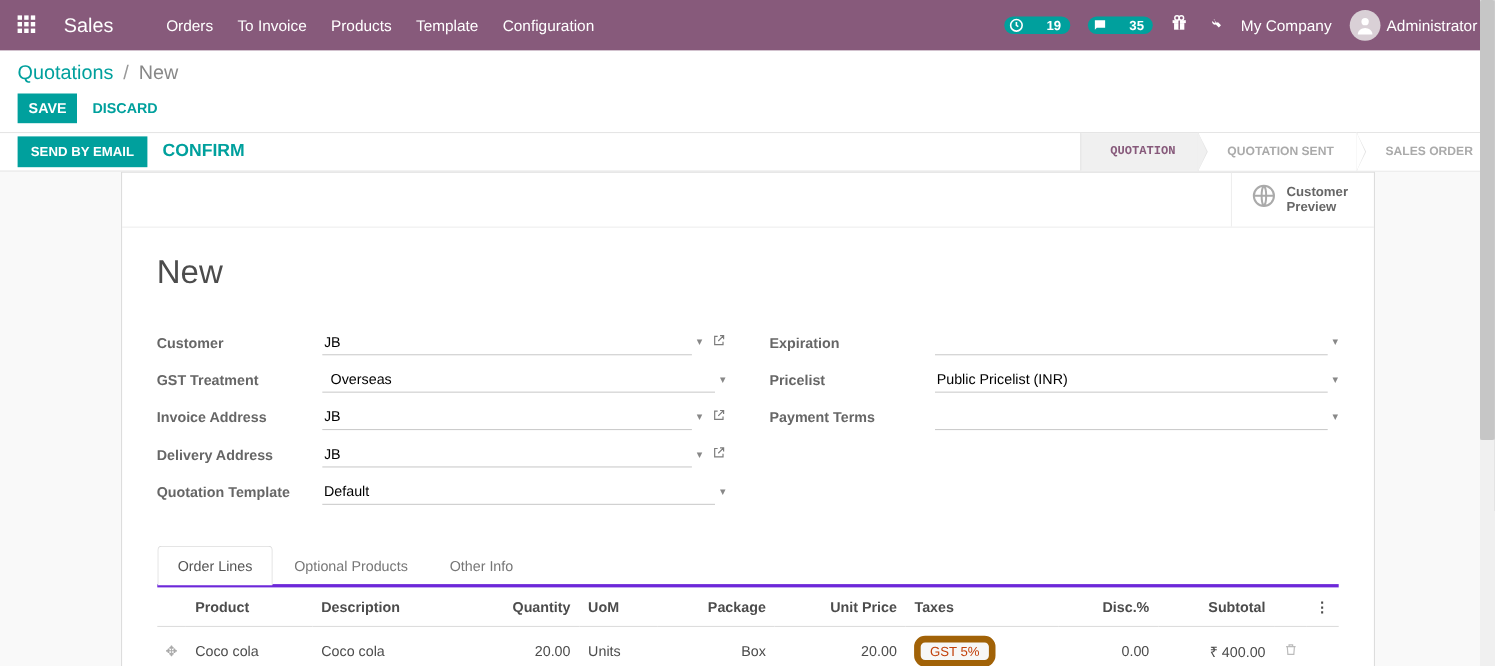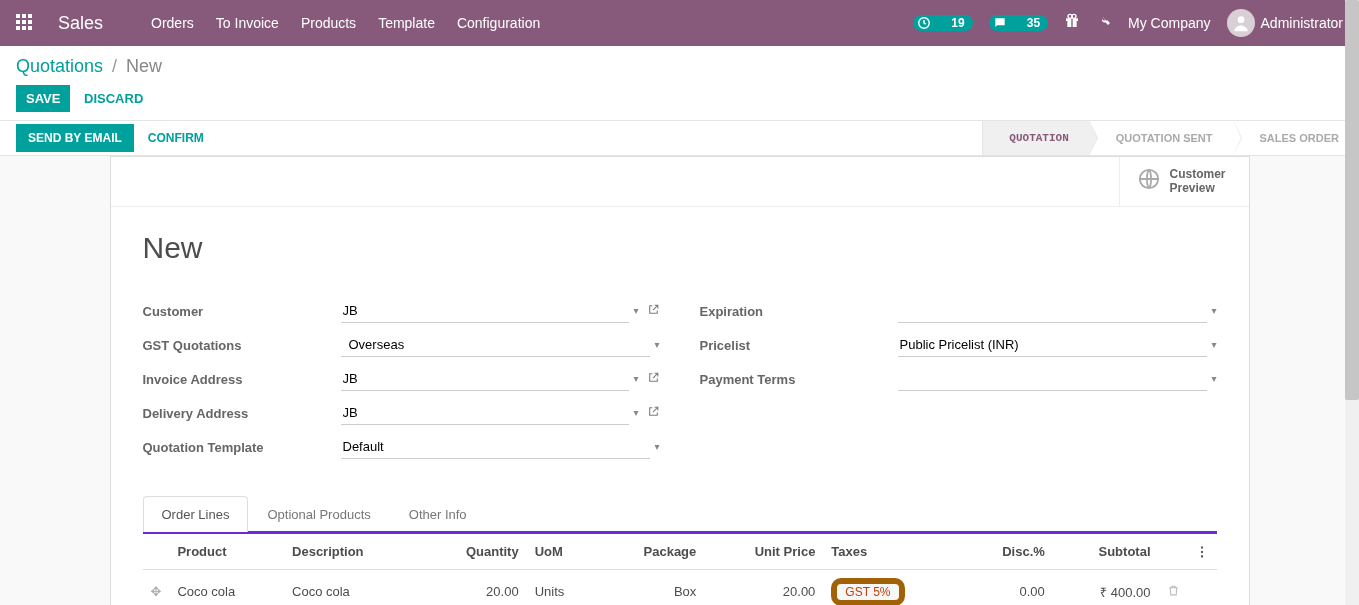--- a/index.html
+++ b/index.html
@@ -24,21 +24,21 @@
 .bc-link { color: #00a09d; cursor: pointer; }
 .bc-sep { color: #999; margin: 0 4px; }
 .bc-current { color: #888; }
 .btn { border: none; font-size: 13px; font-weight: 600; padding: 6px 10px; cursor: pointer; text-transform: uppercase; }
 .btn-primary { background: #00a09d; color: #fff; }
 .btn-link { background: none; color: #00a09d; }
 
 
 .statusbar { background: #fff; border-top: 1px solid #e5e5e5; border-bottom: 1px solid #e5e5e5; display: flex; align-items: center; height: 36px; padding-left: 16px; }
 .status-btn-primary { background: #00a09d; color: #fff; border: none; font-weight: 600; font-size: 12px; padding: 7px 12px; cursor: pointer; }
-.status-btn-link { background: none; border: none; color: #00a09d; font-weight: 600; font-size: 12px; padding: 7px 14px; cursor: pointer; text-transform: uppercase; }
+.status-btn-link { background: none; border: none; color: #00a09d; font-weight: 600; font-size: 16px; padding: 7px 14px; cursor: pointer; text-transform: uppercase; }
 .status-arrows { margin-left: auto; display: flex; height: 100%; }
 .status-step { position: relative; display: flex; align-items: center; padding: 0 20px 0 26px; height: 100%; font-size: 11px; font-weight: 600; color: #aaa; background: #fff; border-left: 1px solid #e5e5e5; cursor: pointer; }
 .status-step.active { color: #875a7b; background: #f0f0f0; font-family: Liberation Mono, monospace; }
 .status-step::after { content: ''; position: absolute; right: -8px; top: 50%; transform: translateY(-50%); width: 0; height: 0; border-top: 18px solid transparent; border-bottom: 18px solid transparent; border-left: 8px solid #fff; z-index: 2; }
 .status-step.active::after { border-left-color: #f0f0f0; }
 .status-step::before { content: ''; position: absolute; right: -9px; top: 50%; transform: translateY(-50%); width: 0; height: 0; border-top: 18px solid transparent; border-bottom: 18px solid transparent; border-left: 9px solid #e5e5e5; z-index: 1; }
 
 
 .sheet-bg { padding: 0 0 30px; }
 .sheet { background: #fff; border: 1px solid #ddd; max-width: 1140px; margin: 0 auto; position: relative; }
@@ -47,21 +47,21 @@
 .stat-icon { color: #aaa; font-size: 20px; }
 .stat-text { font-size: 12px; color: #666; line-height: 1.2; font-weight: 600; }
 .sheet-body { padding: 24px 32px; }
 h1.title { font-size: 30px; font-weight: 500; color: #4c4c4c; margin-bottom: 30px; }
 .form-cols { display: flex; gap: 40px; }
 .col { flex: 1; }
 .form-row { display: flex; align-items: flex-end; margin-bottom: 6px; min-height: 28px; }
 .form-label { width: 150px; font-size: 13px; font-weight: 600; color: #666; padding-bottom: 4px; }
 .form-input-wrap { flex: 1; display: flex; align-items: center; }
 .form-input { flex: 1; border: none; border-bottom: 1px solid #ccc; padding: 4px 2px; font-size: 13px; outline: none; }
-.form-input.dd { background: none; position: relative; margin-left: 48px; }
+.form-input.dd { background: none; position: relative; }
 .dd-caret { color: #888; font-size: 10px; margin-left: 4px; cursor: pointer; }
 .ext-icon { color: #7c7c7c; margin-left: 8px; cursor: pointer; font-size: 13px; }
 
 
 .tabs { display: flex; border-bottom: 3px solid #6d28d9; margin-top: 30px; }
 .tab { padding: 10px 18px; font-size: 13px; color: #777; cursor: pointer; border: 1px solid transparent; border-bottom: none; position: relative; top: 1px; }
 .tab.active { color: #555; border-color: #ddd; background: #fff; border-radius: 4px 4px 0 0; }
 
 
 .order-table { width: 100%; border-collapse: collapse; margin-top: 0; }
@@ -193,21 +193,21 @@
               <input class="form-input dd" value="JB" style="">
               <span class="dd-caret">▾</span>
               <span class="ext-icon">
                 <svg width="13" height="13" viewBox="0 0 24 24" fill="none" stroke="#7c7c7c" stroke-width="2">
                     <path d="M14 4h6v6M20 4l-9 9M19 14v5H5V5h5"></path>
                   </svg>
               </span>
             </div>
           </div>
           <div class="form-row">
-            <div class="form-label">GST Quotations</div>
+            <div class="form-label">GST Treatment</div>
             <div class="form-input-wrap">
               <input class="form-input dd" style="padding-left: 8px;" value="Overseas">
               <span class="dd-caret">▾</span>
             </div>
           </div>
           <div class="form-row">
             <div class="form-label">Invoice Address</div>
             <div class="form-input-wrap">
               <input class="form-input dd" value="JB" style="">
               <span class="dd-caret">▾</span>

